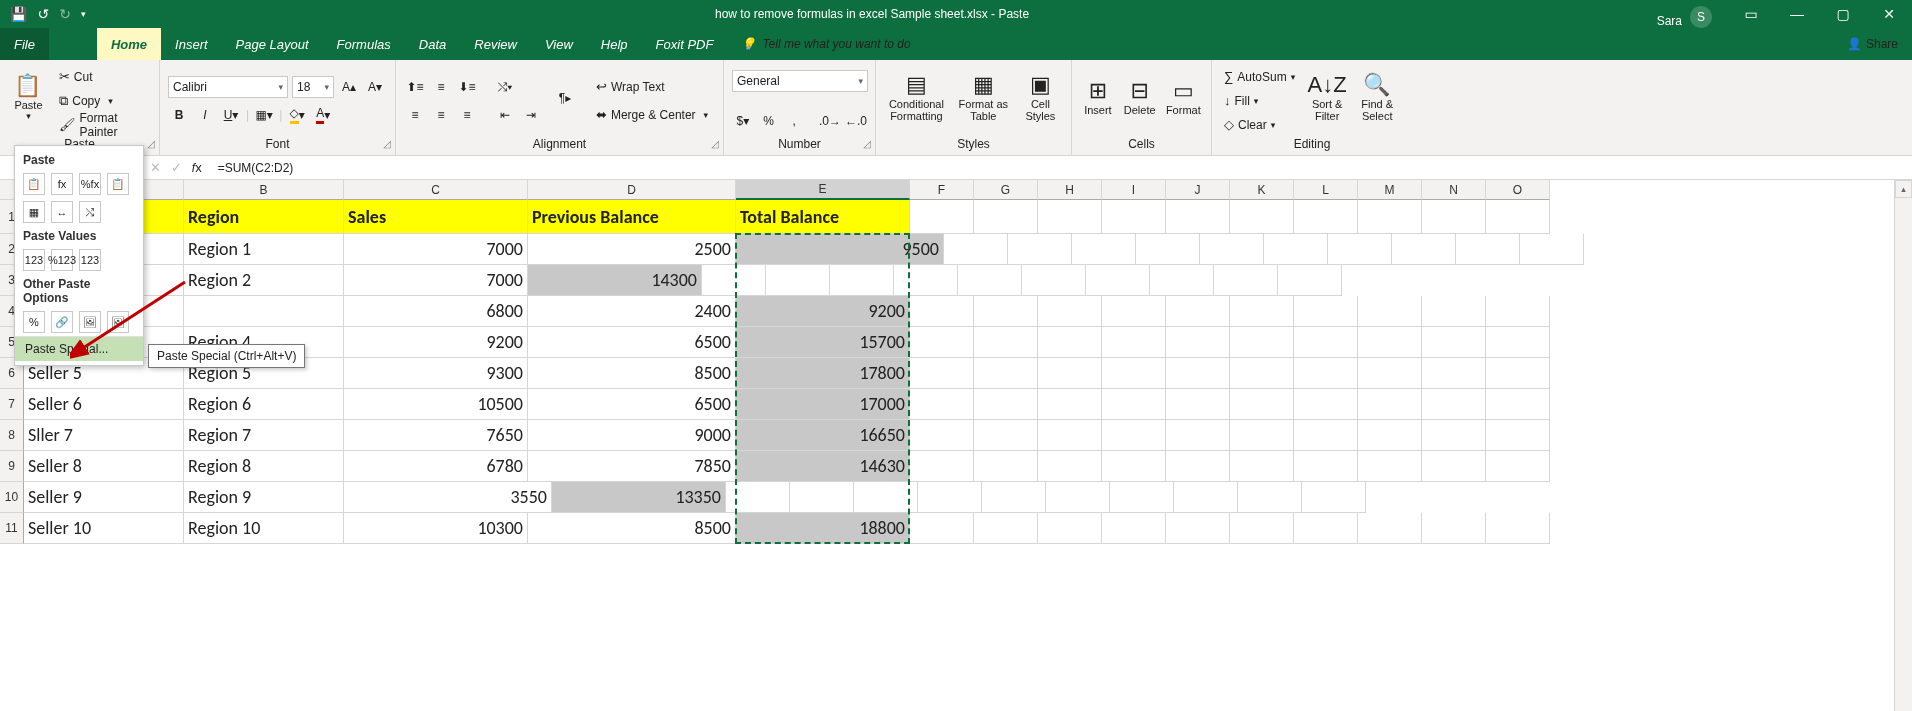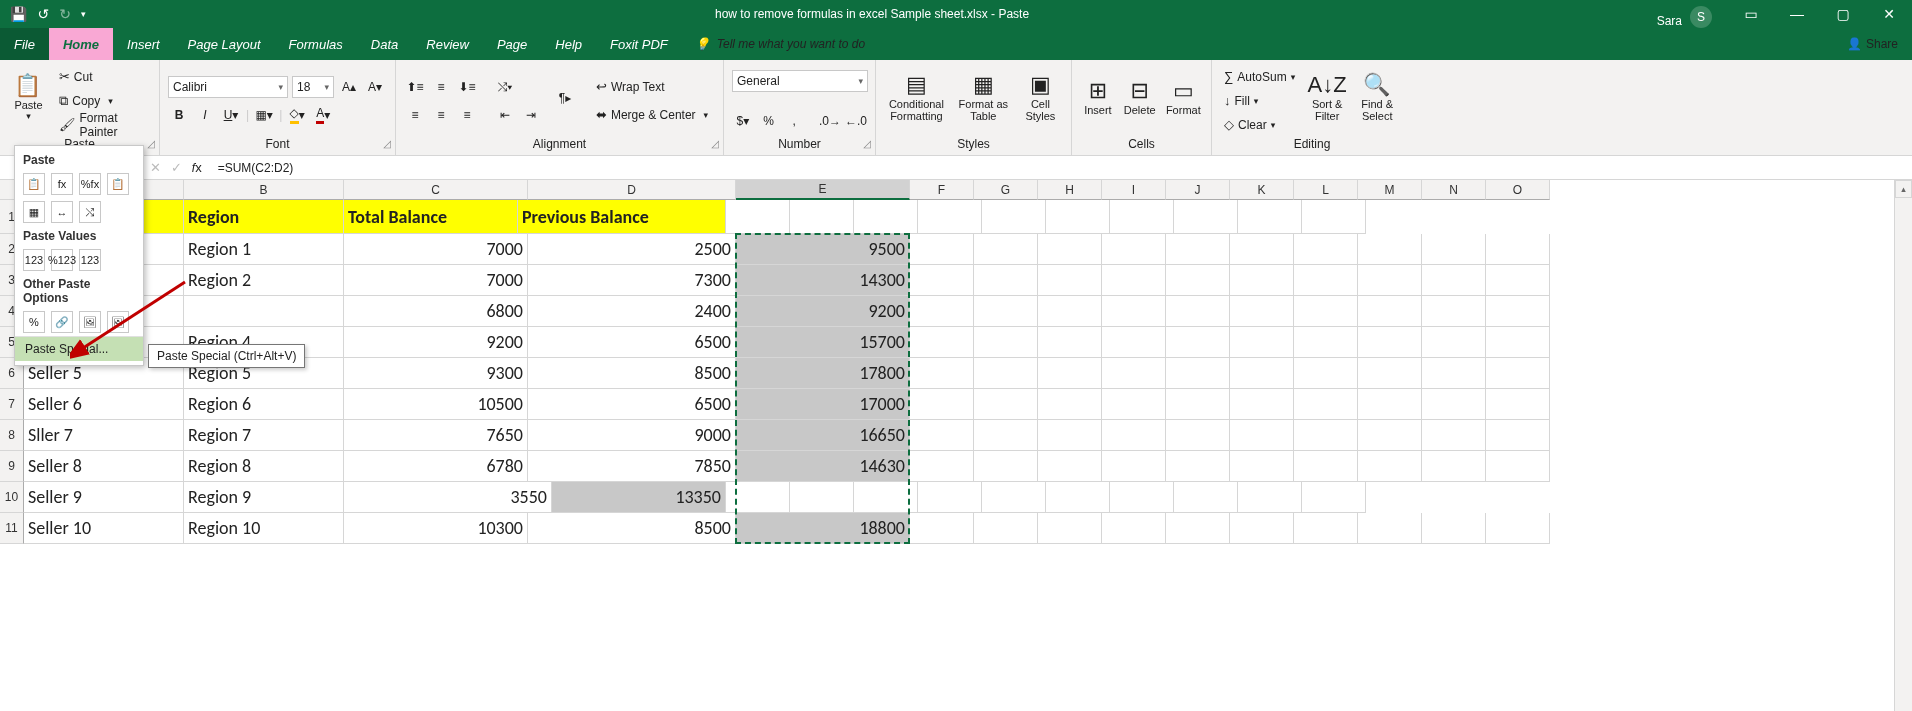--- a/index.html
+++ b/index.html
@@ -8,21 +8,21 @@
 .titlebar .qat{display:flex;align-items:center;gap:10px;padding:0 10px;height:100%;}
 .titlebar .qat span{color:#fff;font-size:14px;}
 .titlebar .title-center{flex:1;text-align:center;color:#fff;font-size:12px;}
 .titlebar .wbtns{display:flex;align-items:flex-end;height:100%;}
 .titlebar .wbtns .user{color:#fff;padding:0 8px;font-size:12px;}
 .titlebar .wbtns .avatar{width:22px;height:22px;border-radius:50%;background:#3a8a62;color:#fff;display:inline-flex;align-items:center;justify-content:center;margin-right:16px;}
 .titlebar .wbtns .btn{width:46px;height:28px;display:flex;align-items:center;justify-content:center;color:#fff;font-size:14px;}
 .menubar{height:32px;background:#0d6e3f;display:flex;align-items:stretch;color:#fff;}
 .menubar .tab{padding:0 14px;display:flex;align-items:center;color:#fff;font-size:13px;cursor:pointer;font-style:italic;}
 .menubar .tab.file{background:#0b5a34;}
-.menubar .tab.active{background:#f9a8d4;color:#0d6e3f;font-weight:600;}
+.menubar .tab.active{background:#fef9c3;color:#0d6e3f;font-weight:600;margin-left:48px;}
 .menubar .spacer{flex:1;}
 .menubar .share{padding:0 14px;display:flex;align-items:center;color:#fff;gap:4px;}
 .ribbon{height:96px;background:#f3f2f1;border-bottom:1px solid #d6d6d6;display:flex;overflow:hidden;}
 .group{border-right:1px solid #d6d6d6;padding:4px 8px 0 8px;display:flex;flex-direction:column;position:relative;}
 .group .body{flex:1;display:flex;gap:6px;}
 .group .label{text-align:center;font-size:11px;color:#666;height:18px;line-height:14px;position:relative;}
 .group .label .launcher{position:absolute;right:-4px;top:0;font-size:10px;color:#888;}
 .vcol{display:flex;flex-direction:column;justify-content:center;gap:2px;}
 .hrow{display:flex;align-items:center;gap:4px;}
 .bigbtn{display:flex;flex-direction:column;align-items:center;justify-content:center;width:46px;height:66px;cursor:pointer;}
@@ -87,21 +87,21 @@
 </div>
 
 <div class="menubar">
   <div class="tab file">File</div>
   <div class="tab active">Home</div>
   <div class="tab">Insert</div>
   <div class="tab">Page Layout</div>
   <div class="tab">Formulas</div>
   <div class="tab">Data</div>
   <div class="tab">Review</div>
-  <div class="tab">Page</div>
+  <div class="tab">View</div>
   <div class="tab">Help</div>
   <div class="tab">Foxit PDF</div>
   <div class="tab" style="gap:6px;">
       <span>💡</span>
       <span>Tell me what you want to do</span>
     </div>
   <div class="spacer"></div>
   <div class="share">
       <span>👤</span>
       <span>Share</span>
@@ -327,57 +327,57 @@
       <div class="ch" style="width: 64px;">L</div>
       <div class="ch" style="width: 64px;">M</div>
       <div class="ch" style="width: 64px;">N</div>
       <div class="ch" style="width: 64px;">O</div>
     </div>
   <div class="rows" id="rows">
       <div class="row" style="height: 34px;">
         <div class="rh">1</div>
         <div class="cell header" style="width: 160px;"></div>
         <div class="cell header" style="width: 160px;">Region</div>
+        <div class="cell header" style="width: 184px;">Sales</div>
+        <div class="cell header" style="width: 208px;">Previous Balance</div>
         <div class="cell header" style="width: 174px;">Total Balance</div>
-        <div class="cell header" style="width: 208px;">Previous Balance</div>
         <div class="cell thin" style="width: 64px;"></div>
         <div class="cell thin" style="width: 64px;"></div>
         <div class="cell thin" style="width: 64px;"></div>
         <div class="cell thin" style="width: 64px;"></div>
         <div class="cell thin" style="width: 64px;"></div>
         <div class="cell thin" style="width: 64px;"></div>
         <div class="cell thin" style="width: 64px;"></div>
         <div class="cell thin" style="width: 64px;"></div>
         <div class="cell thin" style="width: 64px;"></div>
         <div class="cell thin" style="width: 64px;"></div>
       </div>
       <div class="row">
         <div class="rh">2</div>
         <div class="cell" style="width: 160px;"></div>
         <div class="cell" style="width: 160px;">Region 1</div>
         <div class="cell right" style="width: 184px;">7000</div>
         <div class="cell right" style="width: 208px;">2500</div>
-        <div class="cell right sel" style="width: 174px;">9500</div>
+        <div class="cell right sel" style="width: 208px;">9500</div>
         <div class="cell thin" style="width: 64px;"></div>
         <div class="cell thin" style="width: 64px;"></div>
         <div class="cell thin" style="width: 64px;"></div>
         <div class="cell thin" style="width: 64px;"></div>
         <div class="cell thin" style="width: 64px;"></div>
         <div class="cell thin" style="width: 64px;"></div>
         <div class="cell thin" style="width: 64px;"></div>
         <div class="cell thin" style="width: 64px;"></div>
         <div class="cell thin" style="width: 64px;"></div>
         <div class="cell thin" style="width: 64px;"></div>
       </div>
       <div class="row">
         <div class="rh">3</div>
         <div class="cell" style="width: 160px;"></div>
         <div class="cell" style="width: 160px;">Region 2</div>
         <div class="cell right" style="width: 184px;">7000</div>
-        <div class="cell right" style="width: 208px;">7300</div>
         <div class="cell right sel" style="width: 174px;">14300</div>
         <div class="cell thin" style="width: 64px;"></div>
         <div class="cell thin" style="width: 64px;"></div>
         <div class="cell thin" style="width: 64px;"></div>
         <div class="cell thin" style="width: 64px;"></div>
         <div class="cell thin" style="width: 64px;"></div>
         <div class="cell thin" style="width: 64px;"></div>
         <div class="cell thin" style="width: 64px;"></div>
         <div class="cell thin" style="width: 64px;"></div>
         <div class="cell thin" style="width: 64px;"></div>

